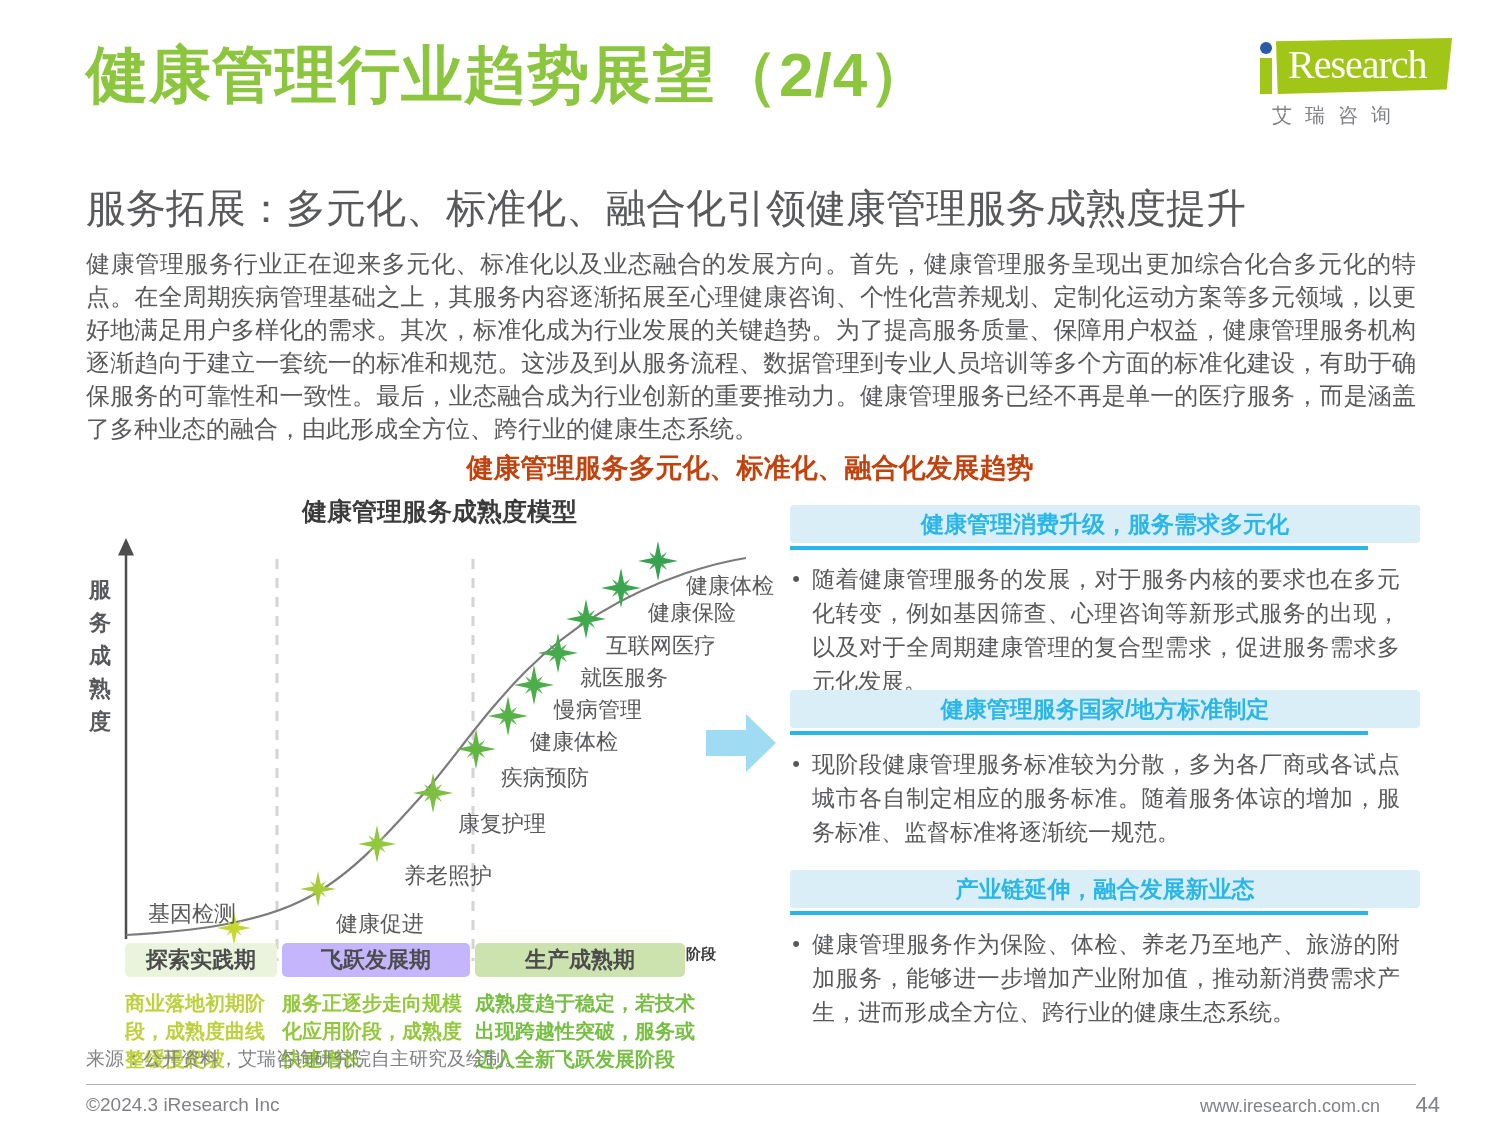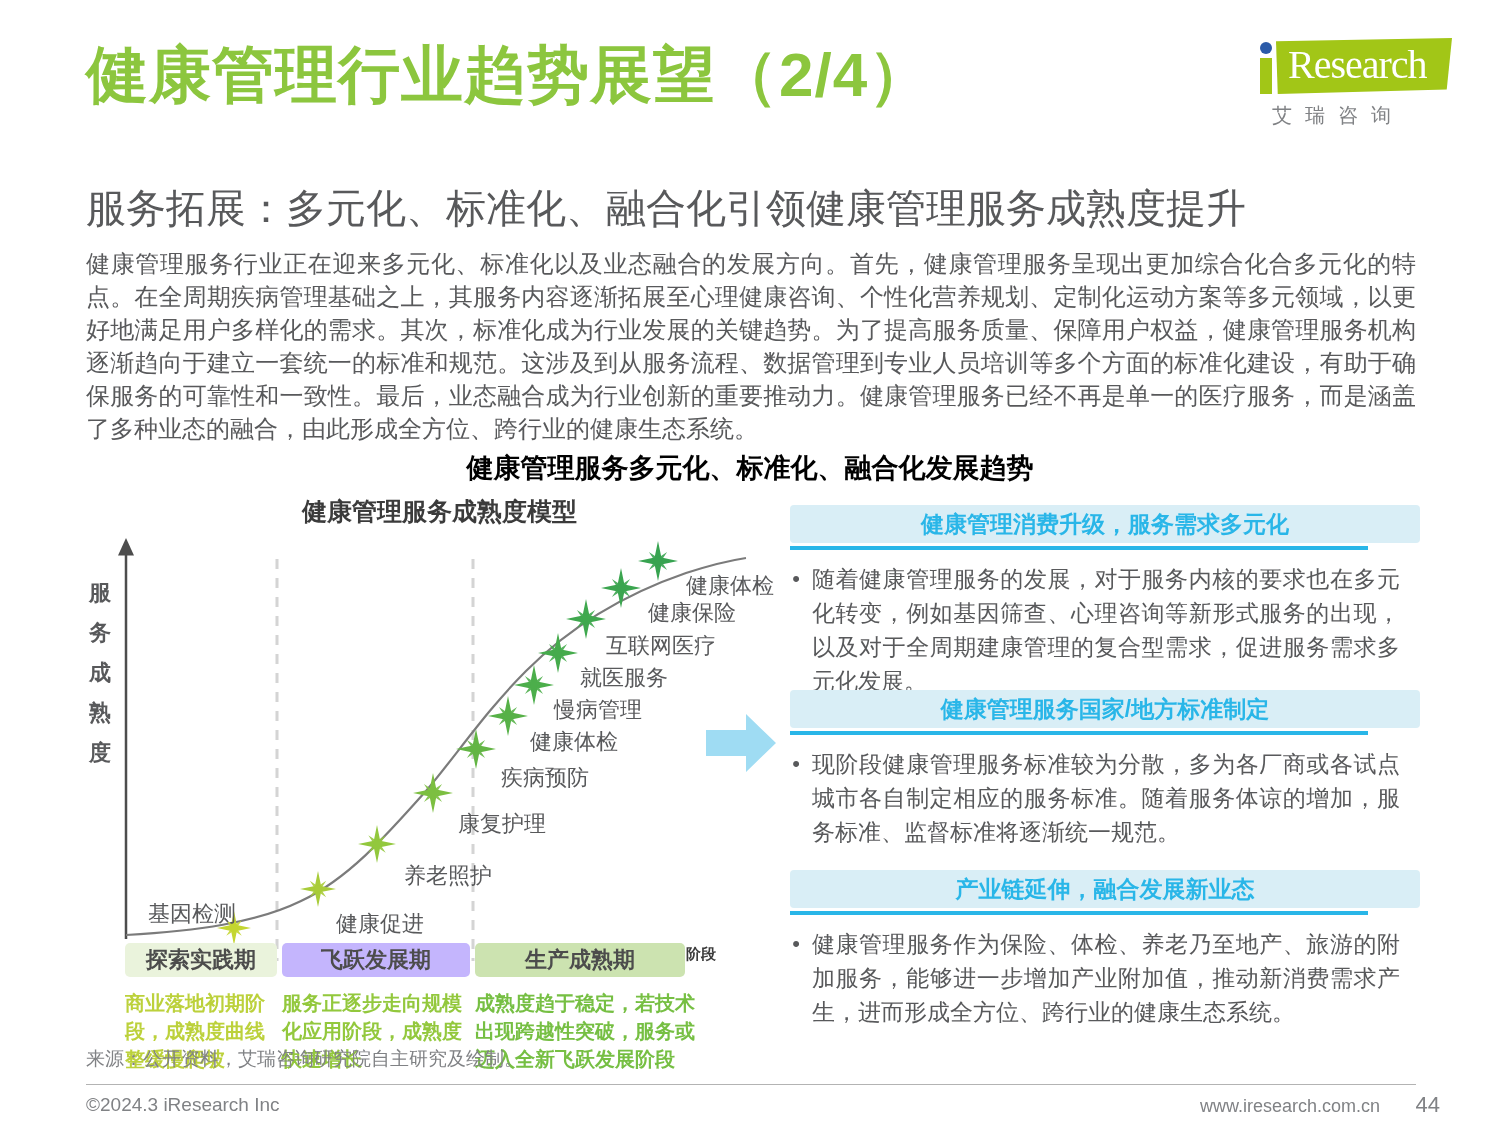--- a/index.html
+++ b/index.html
@@ -90,40 +90,40 @@
   }
 
   
   #figure-title {
     position: absolute;
     left: 0; top: 450px;
     width: 1500px;
     text-align: center;
     font-size: 27px;
     font-weight: bold;
-    color: #000000;
+    color: #c2410c;
   }
 
   
   #chart-panel { position: absolute; left: 86px; top: 495px; width: 680px; height: 560px; }
 
   #chart-subtitle {
     position: absolute; left: 216px; top: 0;
     font-size: 25px; font-weight: bold; color: #3b3b3b;
     white-space: nowrap;
   }
 
   #plot { position: absolute; left: 0; top: 36px; width: 680px; height: 430px; }
 
   .axis-y-label {
     position: absolute;
     left: 0px; top: 42px;
     width: 28px;
     font-size: 22px; font-weight: bold; color: #58595b;
-    line-height: 40px; text-align: center;
+    line-height: 33px; text-align: center;
   }
   .axis-x-label {
     position: absolute;
     left: 600px; top: 414px;
     font-size: 15px; font-weight: bold; color: #3b3b3b;
     white-space: nowrap;
   }
 
   
   .stage-bar {

